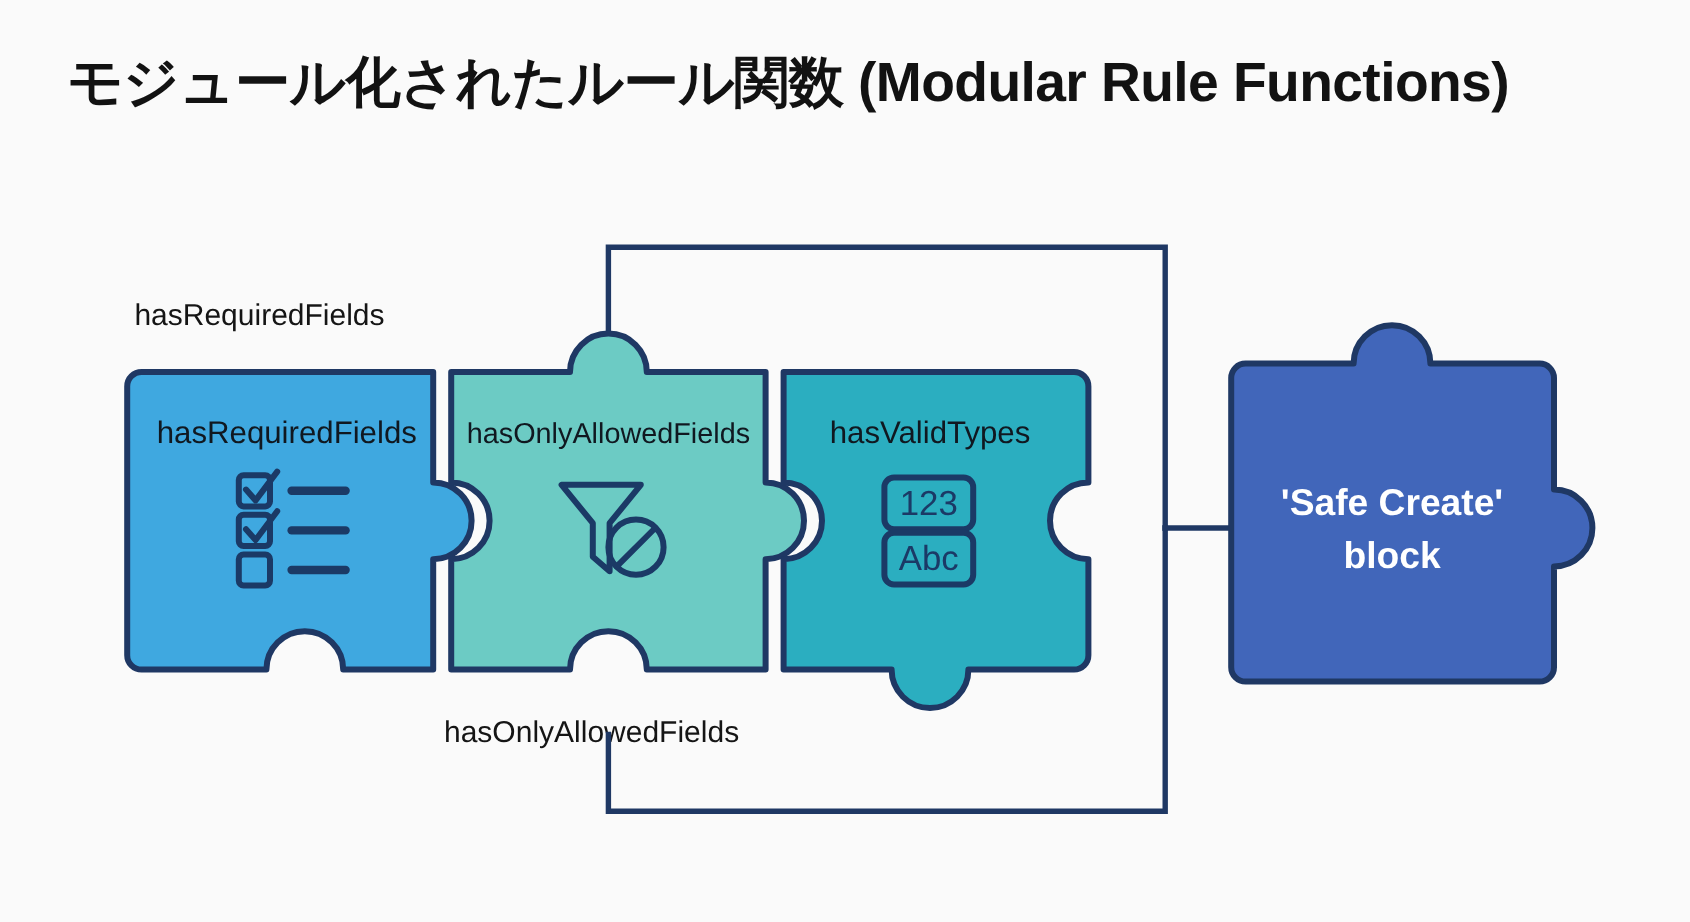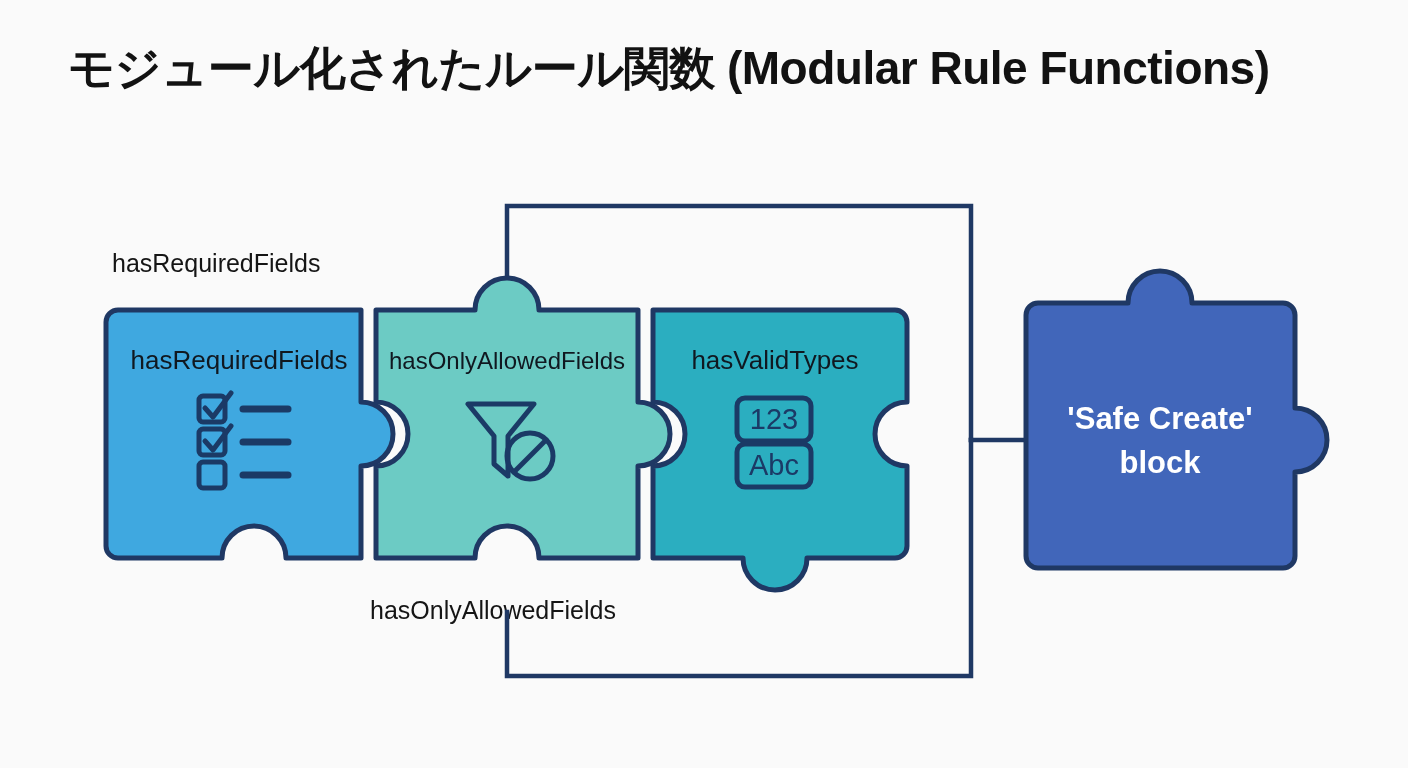--- a/index.html
+++ b/index.html
@@ -15,21 +15,21 @@
     position: relative;
   }
   #canvas {
     position: absolute;
     left: 0; top: 0;
     width: 1408px;
     height: 768px;
   }
   .title {
     position: absolute;
-    left: 68px;
+    left: 56px;
     top: 38px;
     font-size: 46px;
     font-weight: bold;
     color: #121212;
     letter-spacing: -0.5px;
     white-space: nowrap;
   }
   .ext-label {
     position: absolute;
     font-size: 25px;

